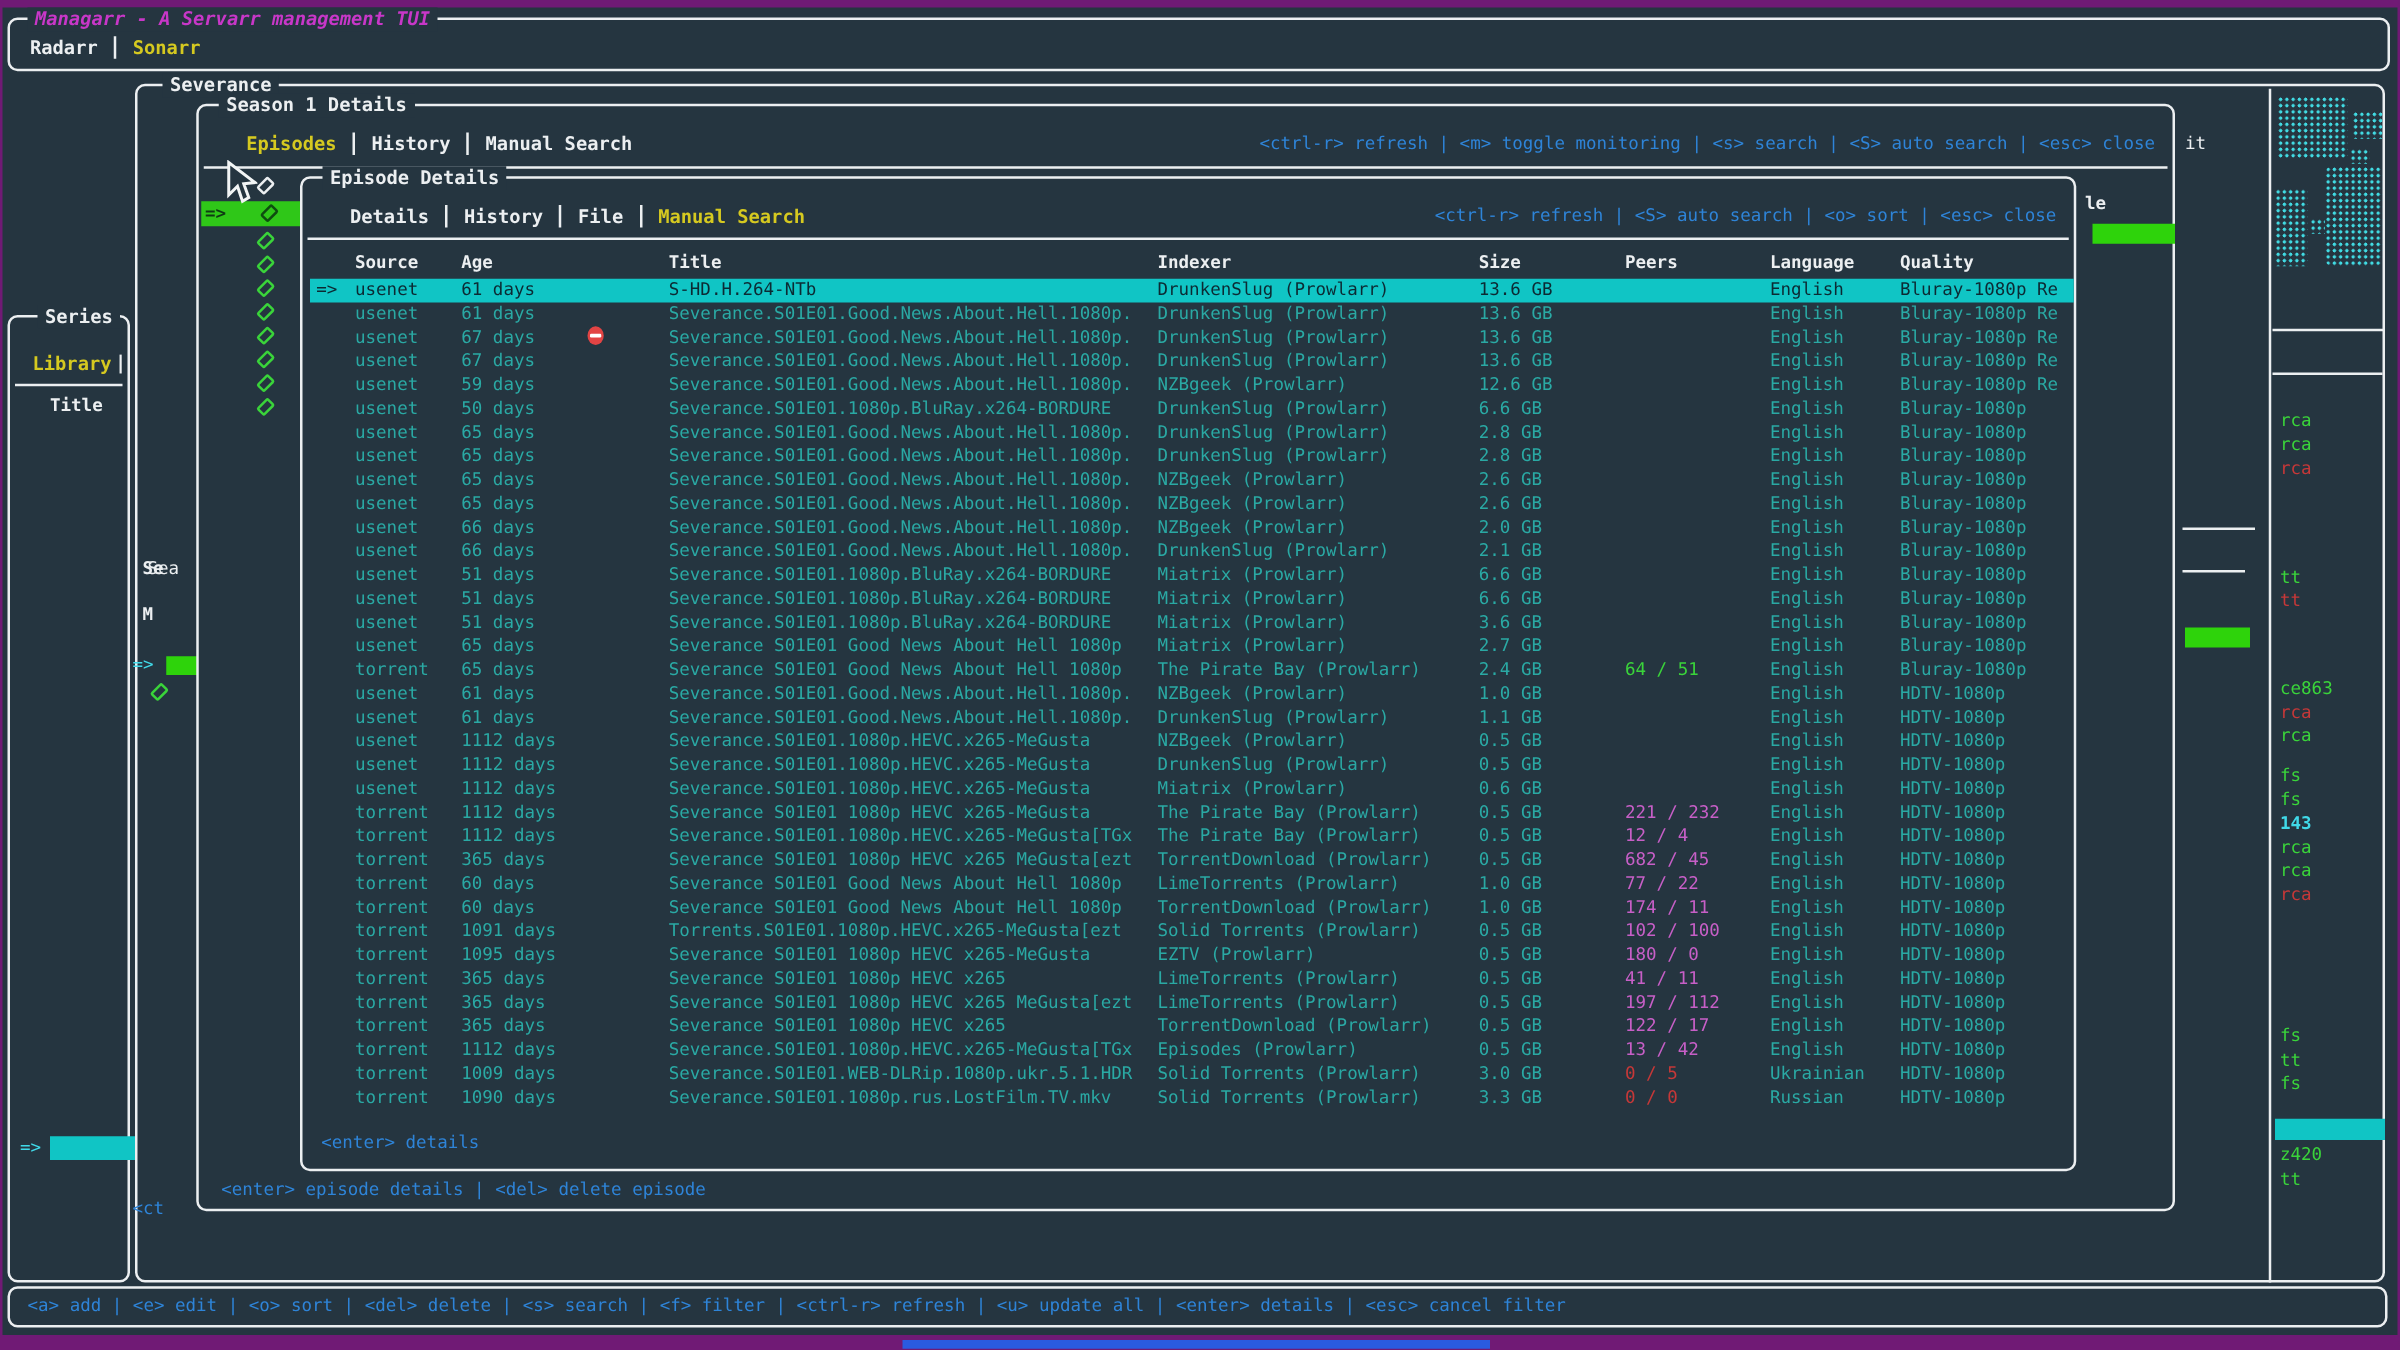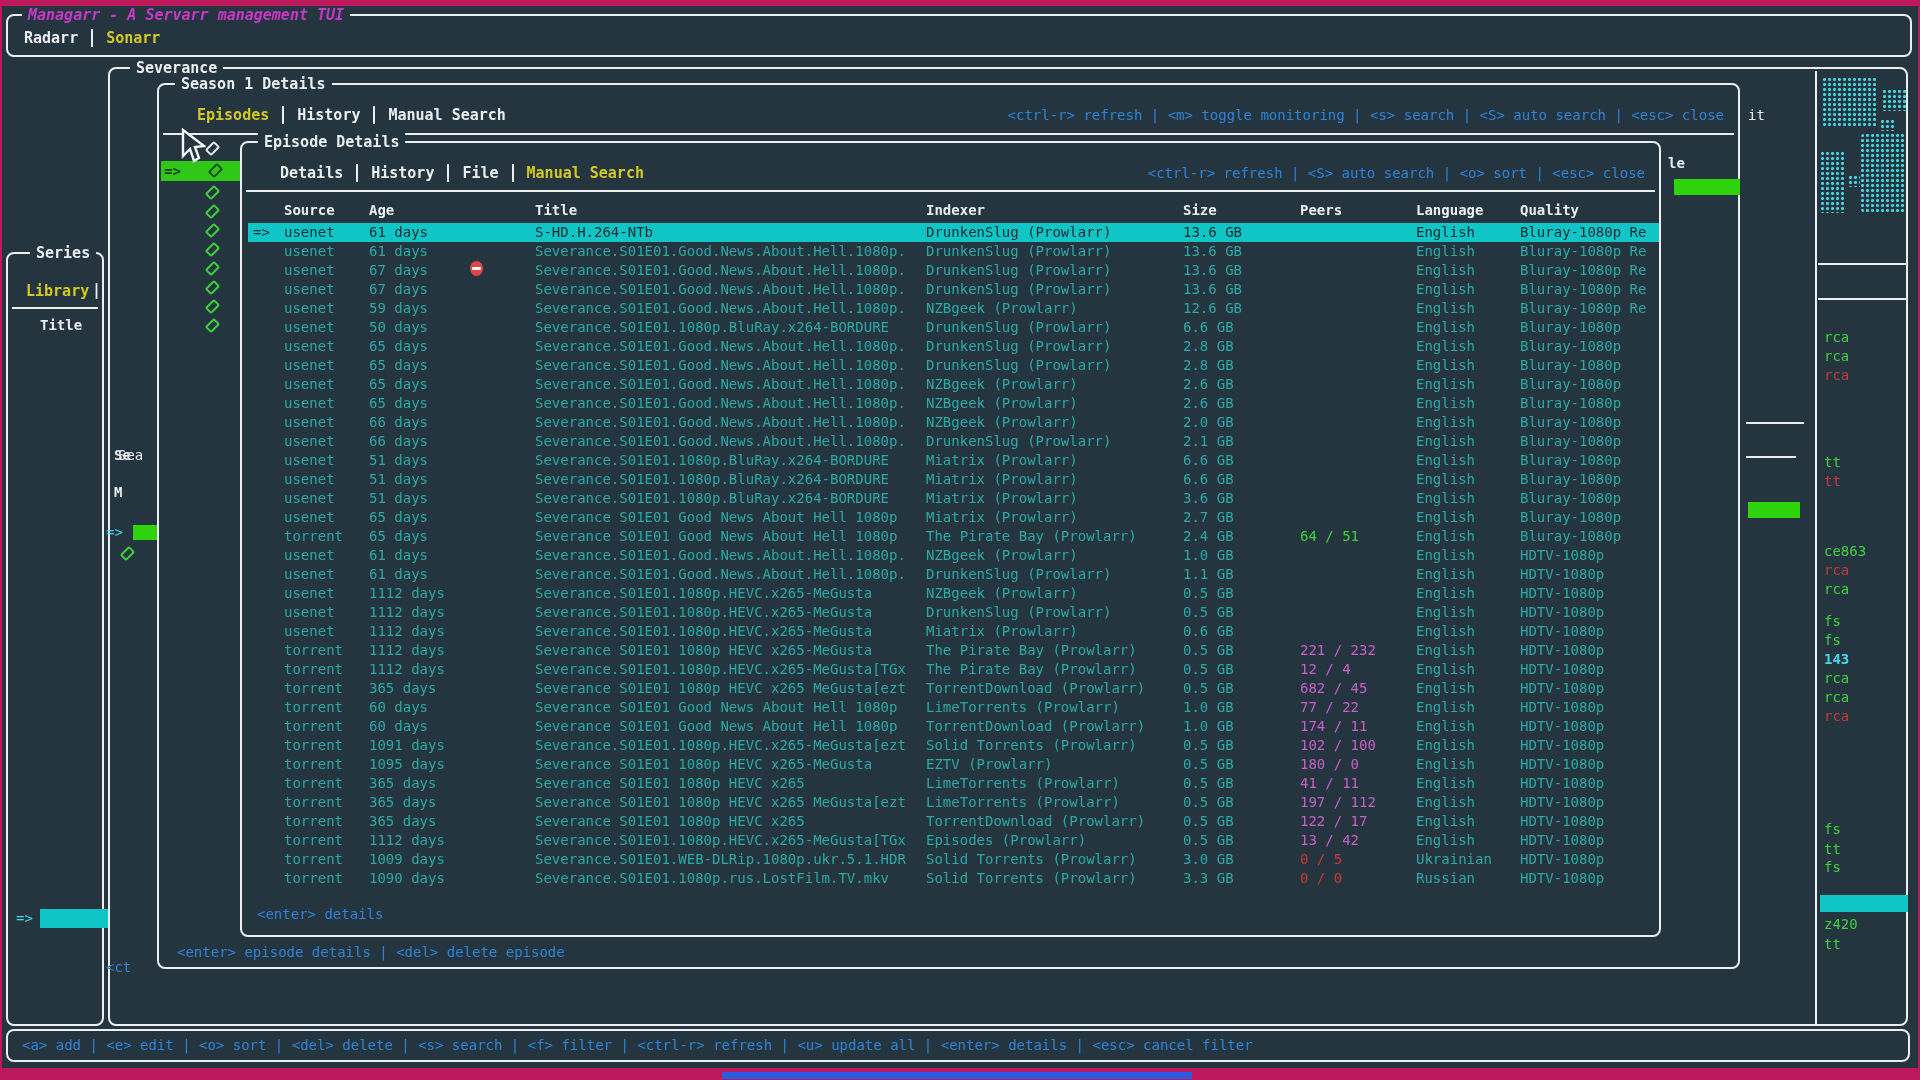--- a/index.html
+++ b/index.html
@@ -4,21 +4,21 @@
 <style>
   :root{
     --bg:#253540; --white:#eceff1; --teal:#2aa9a4; --cyanlabel:#2cb5c4;
     --cyan:#40d9e8; --selbg:#10c5c5; --seltx:#0c2a33; --green:#3ad43a;
     --progress:#2ed30b; --rowgreen:#2fc718; --red:#c63838; --yellow:#d5c920;
     --blue:#2e84d8; --magenta:#c75fc7; --grey:#c3cdd1;
   }
   *{margin:0;padding:0;box-sizing:border-box}
   html,body{background:#000}
   body{font-family:"DejaVu Sans Mono","Liberation Mono",monospace}
-  #screen{position:relative;width:1920px;height:1080px;background:#be185d;overflow:hidden}
+  #screen{position:relative;width:1920px;height:1080px;background:#701a75;overflow:hidden}
   .app-bg{position:absolute;left:2px;top:6px;width:1916px;height:1062px;background:var(--bg)}
   .box{position:absolute;border:2px solid var(--white);border-radius:8px;background:var(--bg)}
   .box-title{position:absolute;top:-10px;background:var(--bg);padding:0 6px;color:var(--white);
     font-weight:bold;font-size:15px;line-height:19px;white-space:pre}
   .t{position:absolute;font-size:14px;line-height:19px;white-space:pre}
   .b{font-weight:bold}
   .c-green{color:var(--green)} .c-red{color:var(--red)} .c-cyan{color:var(--cyan)}
   .c-cyanlabel{color:var(--cyanlabel)} .c-grey{color:var(--grey)} .c-white{color:var(--white)} .yellow{color:var(--yellow)} .white{color:var(--white)}
   .magenta{color:#c837c8;font-style:italic}
   
@@ -646,21 +646,21 @@
           <span class="col-size">1.0 GB</span>
           <span class="col-peers">174 / 11</span>
           <span class="col-lang">English</span>
           <span class="col-quality">HDTV-1080p</span>
         </div>
         <div class="row p-magenta" style="top: 513px;">
           <span class="col-marker"></span>
           <span class="col-source">torrent</span>
           <span class="col-age">1091 days</span>
           <span class="col-rej"></span>
-          <span class="col-title">Severance.S01E01.1080p.HEVC.x265-MeGusta[ezt</span>
+          <span class="col-title">Torrents.S01E01.1080p.HEVC.x265-MeGusta[ezt</span>
           <span class="col-indexer">Solid Torrents (Prowlarr)</span>
           <span class="col-size">0.5 GB</span>
           <span class="col-peers">102 / 100</span>
           <span class="col-lang">English</span>
           <span class="col-quality">HDTV-1080p</span>
         </div>
         <div class="row p-magenta" style="top: 532px;">
           <span class="col-marker"></span>
           <span class="col-source">torrent</span>
           <span class="col-age">1095 days</span>

